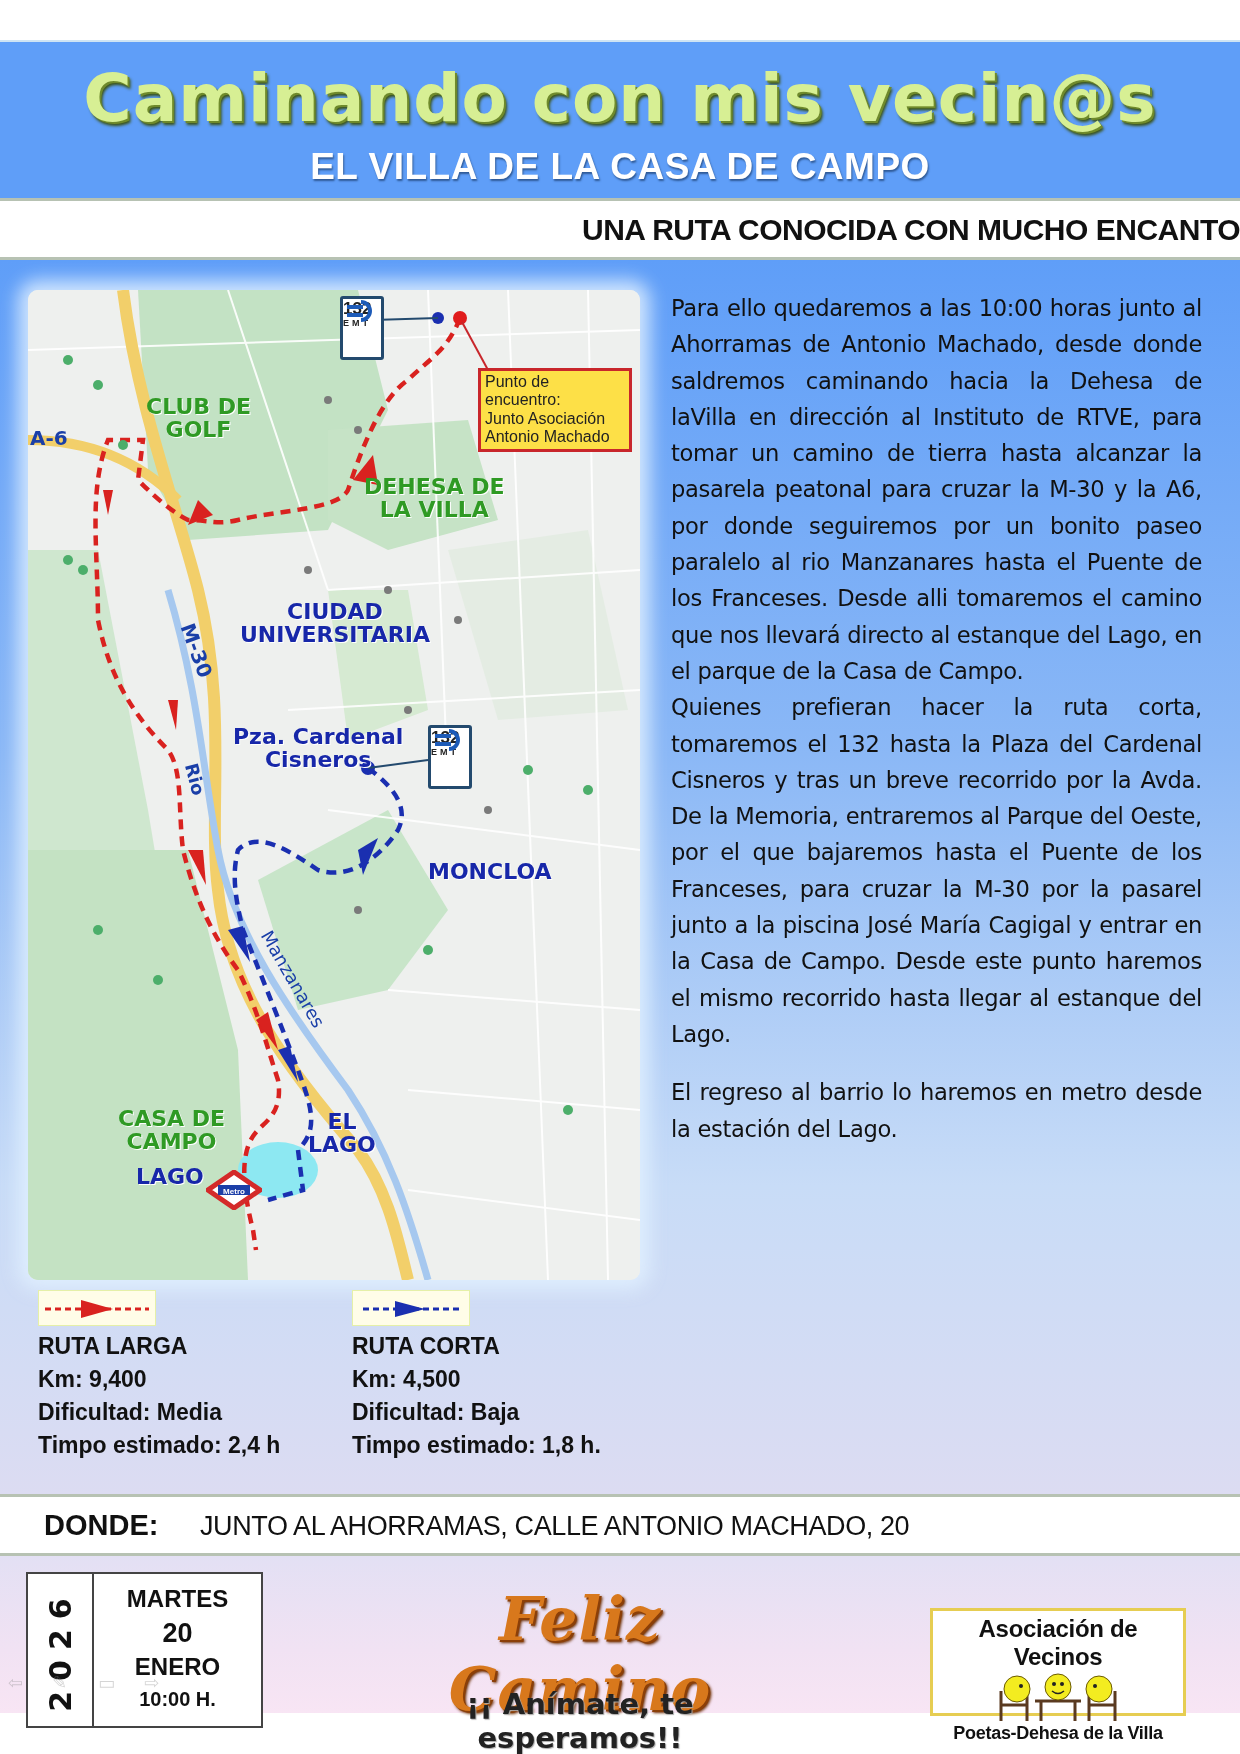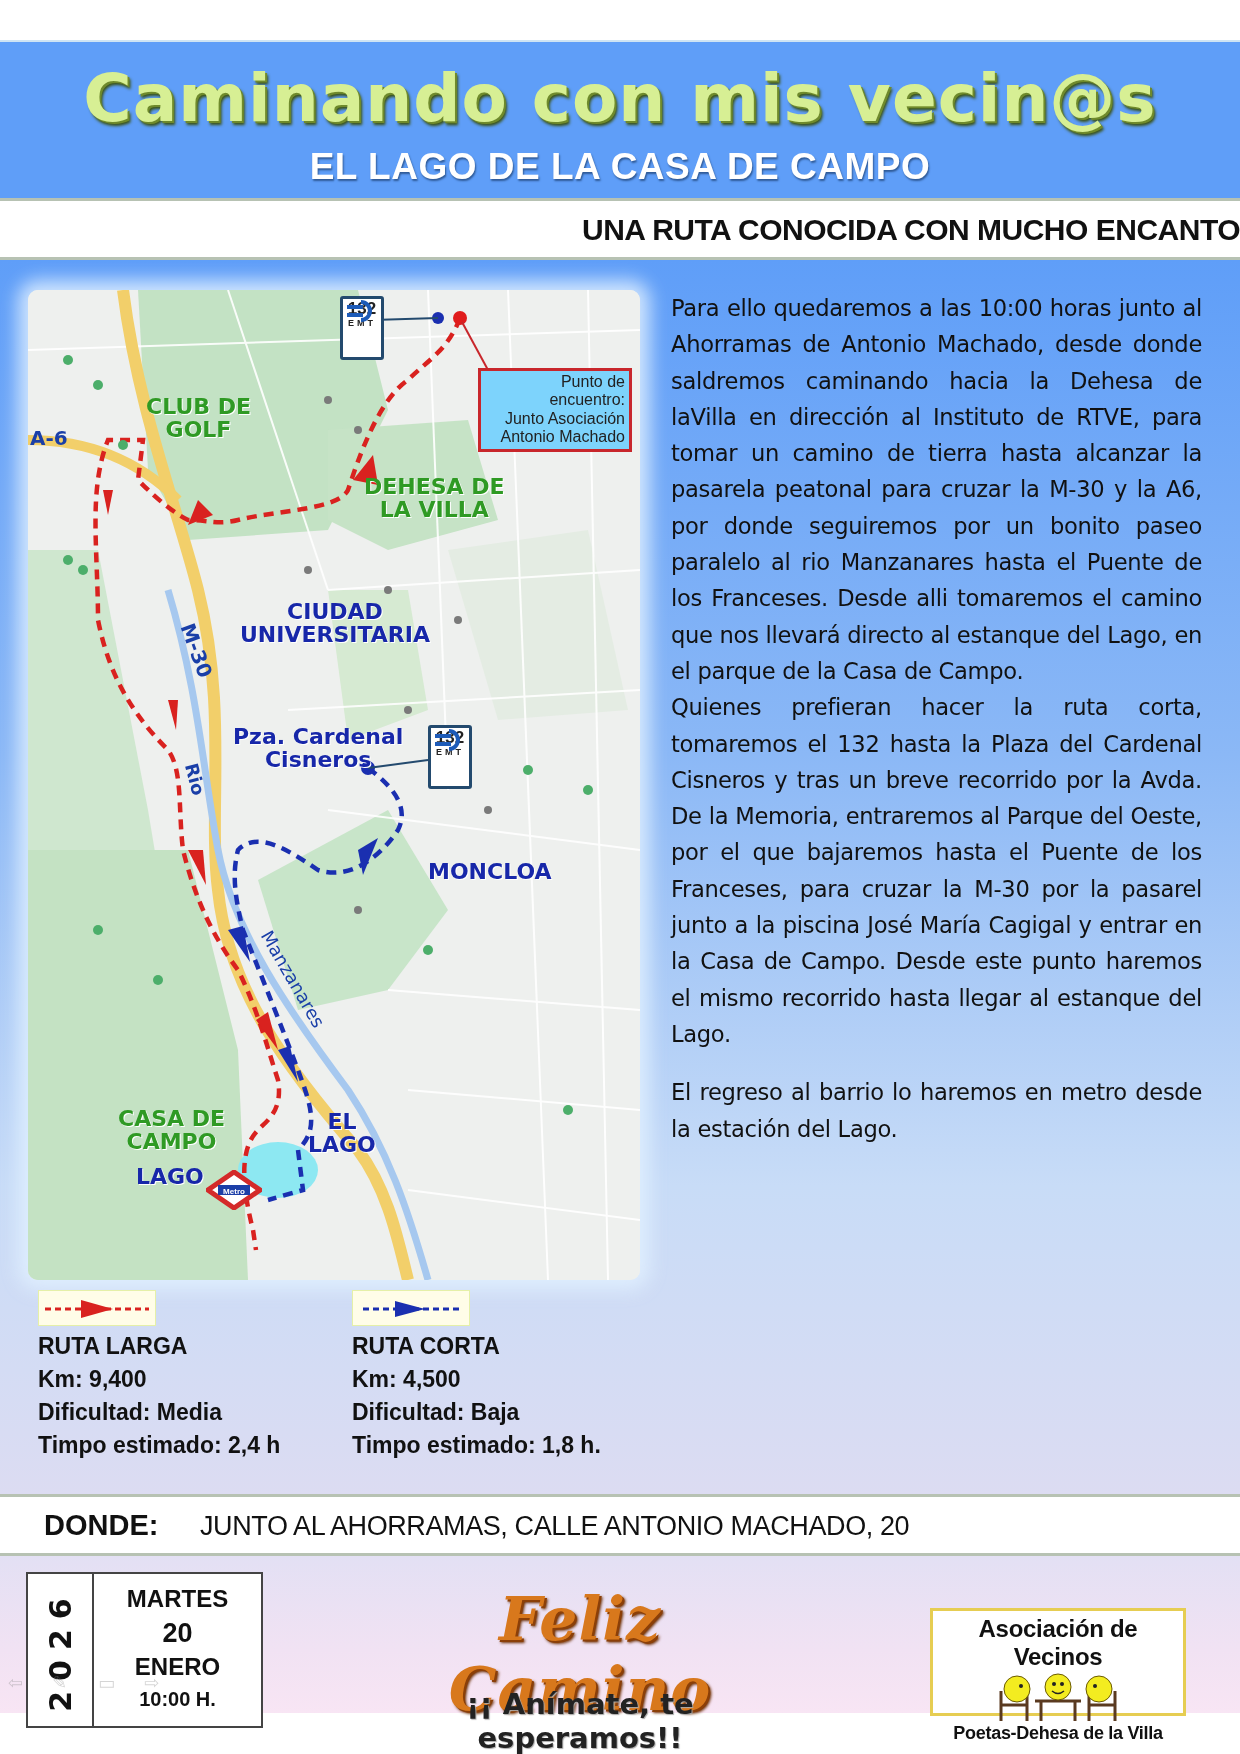--- a/index.html
+++ b/index.html
@@ -27,23 +27,23 @@
     background: linear-gradient(to bottom, #5f9ef8 0%, #8bb8f6 40%, #c8dcf7 75%, #dcdcf2 100%); }
 
   
   .map { position: absolute; left: 28px; top: 30px; width: 612px; height: 990px; border-radius: 10px;
     background: #eef1ec; overflow: hidden; box-shadow: 0 0 18px 10px rgba(225,240,255,0.85); }
   .map svg { position: absolute; left: 0; top: 0; }
   .map-label { position: absolute; font-family: "DejaVu Sans", sans-serif; font-weight: bold; line-height: 1.05; text-align: center; }
   .lbl-green { color: #2f9a24; font-size: 22px; text-shadow: 1px 1px 0 #fff; }
   .lbl-blue { color: #1727a9; font-size: 22px; text-shadow: 1px 1px 0 #fff; }
   .lbl-road { color: #1a3fa8; font-size: 20px; }
-  .callout { position: absolute; background: #7dd3fc; border: 3px solid #c8262b; padding: 2px 4px;
-    font-family: "Liberation Sans", sans-serif; font-size: 16px; line-height: 1.15; color: #222; text-align: right; }
-  .bus-sign { position: absolute; width: 44px; height: 64px; background: #fff; border: 3px solid #234a6e; border-radius: 3px; text-align: center; }
+  .callout { position: absolute; background: #fde047; border: 3px solid #c8262b; padding: 2px 4px;
+    font-family: "Liberation Sans", sans-serif; font-size: 16px; line-height: 1.15; color: #222; text-align: left; }
+  .bus-sign { position: absolute; width: 44px; height: 64px; background: #fff; border: 3px solid #234a6e; border-radius: 3px; }
   .bus-sign .num { font-family: "Liberation Sans", sans-serif; font-weight: bold; font-size: 17px; color: #222; line-height: 19px; }
   .bus-sign .logo { width: 30px; height: 22px; margin: 1px auto 0; }
   .bus-sign .emt { font-family: "Liberation Sans", sans-serif; font-weight: bold; font-size: 9px; letter-spacing: 3px; color: #222; }
   .metro-sign { position: absolute; width: 56px; height: 40px; }
 
   
   .legend { position: absolute; top: 1030px; }
   .legend-swatch { width: 118px; height: 36px; background: #fffde8; border: 1px solid #e5f0a8; position: relative; }
   .legend-info { margin-top: 4px; font-family: "Liberation Sans", sans-serif; font-weight: bold; font-size: 23px; line-height: 33px; color: #111; }
 
@@ -87,21 +87,21 @@
   .slide-controls { position: absolute; left: 4px; top: 1673px; width: 160px; height: 26px; opacity: 0.35; }
   .slide-controls span { position: absolute; top: 0; width: 24px; height: 20px; color: #888; font-size: 18px; line-height: 20px; }
 </style>
 </head>
 <body>
 
 <div class="poster">
 
   <div class="header">
     <div class="main-title">Caminando con mis vecin@s</div>
-    <div class="sub-title">EL LAGO DE LA CASA DE CAMPO</div>
+    <div class="sub-title">EL VILLA DE LA CASA DE CAMPO</div>
   </div>
   <div class="tagline-band">
     <div class="tagline">UNA RUTA CONOCIDA CON  MUCHO ENCANTO</div>
   </div>
 
   <div class="body-area">
 
     <div class="map">
       <svg width="612" height="990" viewBox="0 0 612 990">
 

